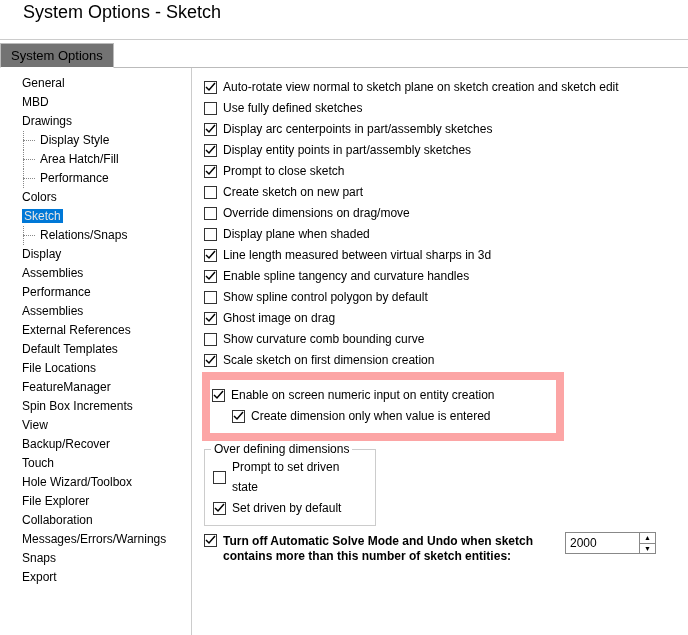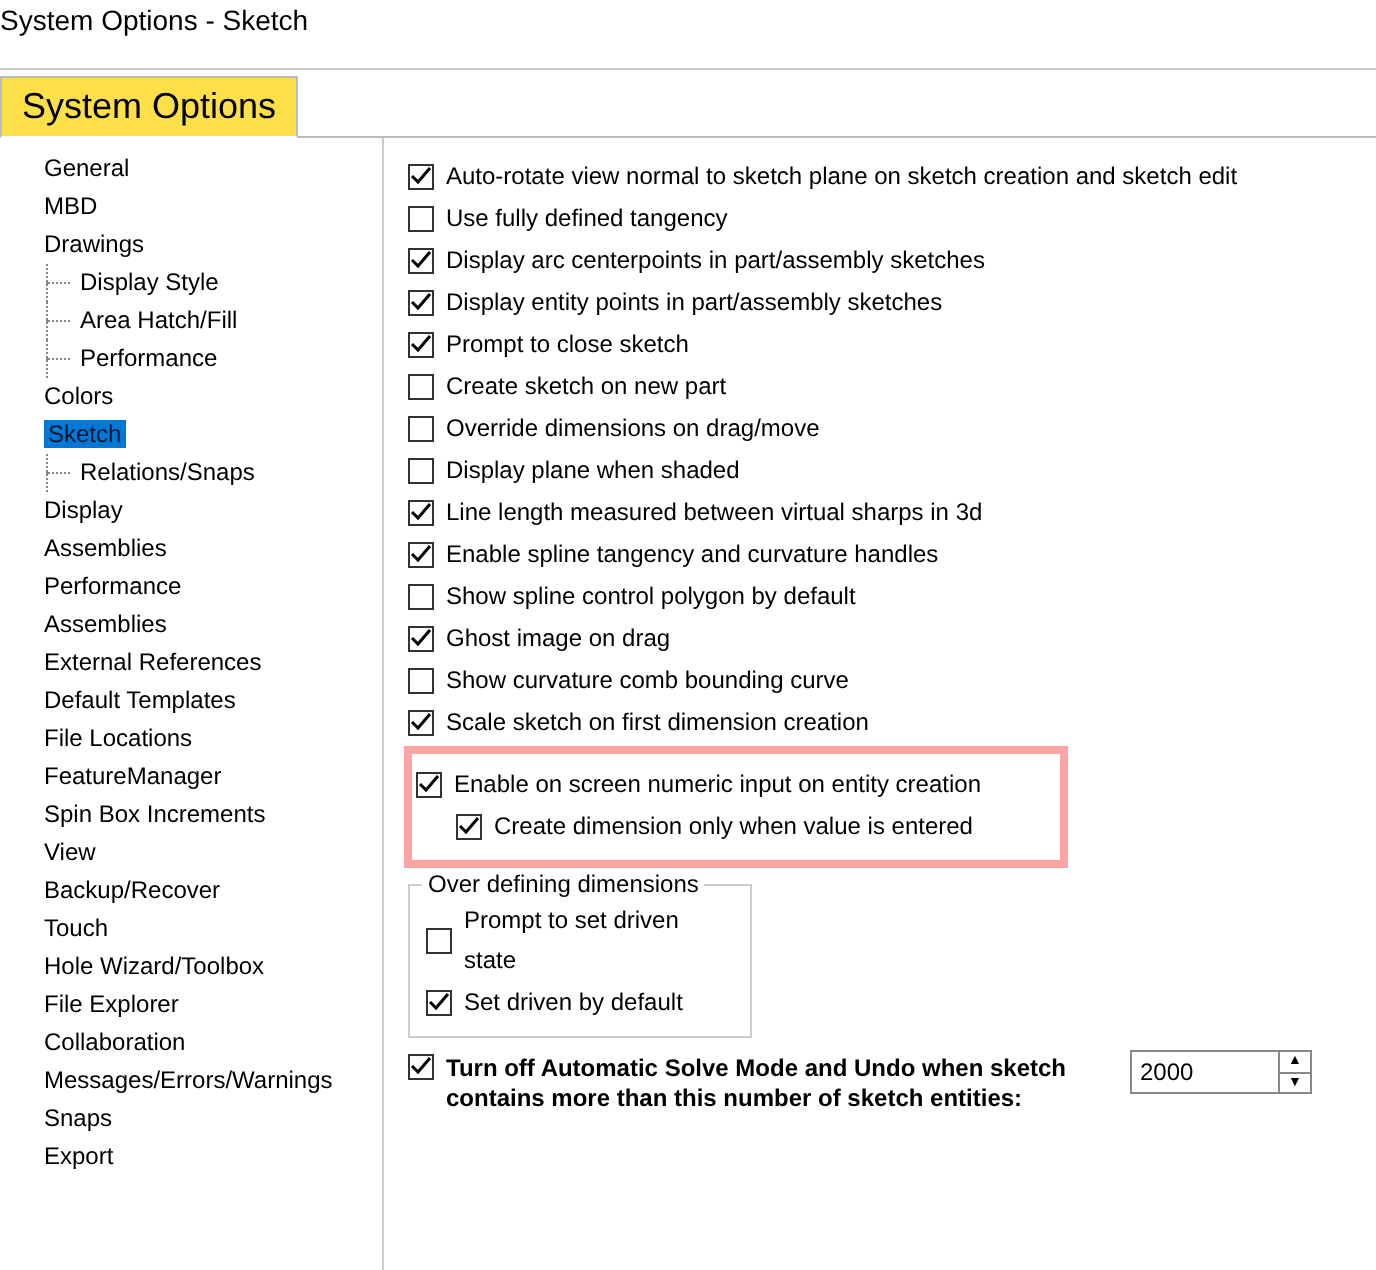--- a/index.html
+++ b/index.html
@@ -9,39 +9,40 @@
     font-family: "Segoe UI", Tahoma, sans-serif;
     font-size: 12px;
     color: #000;
     background: #fff;
     width: 688px;
     height: 635px;
     overflow: hidden;
   }
   .title {
     padding: 2px 0 2px 0;
-    font-size: 14px;
+    font-size: 18px;
+    margin-left: 23px;
   }
   .divider {
     border-top: 1px solid #ccc;
     margin: 14px 0 0 0;
   }
   .tab-row {
     display: flex;
     margin-top: 2px;
     border-bottom: 1px solid #bbb;
   }
   .tab {
     padding: 4px 10px 4px 10px;
     border: 1px solid #bbb;
     border-bottom: 1px solid #fff;
-    background: #fde047;
+    background: #737373;
     position: relative;
     top: 1px;
-    font-size: 18px;
+    font-size: 13px;
   }
   .body {
     display: flex;
     height: calc(100% - 60px);
   }
   .sidebar {
     width: 192px;
     border-right: 1px solid #ccc;
     padding-top: 6px;
     padding-left: 20px;
@@ -67,21 +68,21 @@
   .sidebar-item.lvl1::after {
     content: "";
     position: absolute;
     left: 3px;
     top: 9px;
     width: 12px;
     border-top: 1px dotted #888;
   }
   .sidebar-item.selected span {
     background: #0078d7;
-    color: #0f172a;
+    color: #e5e5e5;
     padding: 0 2px;
   }
   .content {
     flex: 1;
     padding: 8px 10px 8px 12px;
     overflow: hidden;
   }
   .check-row {
     display: flex;
     align-items: center;
@@ -95,24 +96,24 @@
     height: 13px;
     border: 1px solid #333;
     display: inline-flex;
     align-items: center;
     justify-content: center;
     flex-shrink: 0;
   }
   .cb svg { width: 11px; height: 11px; display:none; }
   .cb.checked svg { display:block; }
   .highlight-box {
-    border: 4px solid #fca5a5;
+    border: 8px solid #fca5a5;
     padding: 4px 6px 6px 2px;
     margin: 2px 0 6px -2px;
-    width: 332px;
+    width: 362px;
   }
   .group-box {
     border: 1px solid #ccc;
     padding: 6px 8px 6px 8px;
     margin: 8px 0 8px 0;
     width: 172px;
     position: relative;
   }
   .group-box .legend {
     position: absolute;
@@ -213,21 +214,21 @@
         <div class="check-row">
           <span class="cb checked">
             <svg viewBox="0 0 11 11">
               <polyline points="1,5 4,8 10,1" fill="none" stroke="#000" stroke-width="1.5"></polyline>
             </svg>
           </span>
           <span>Auto-rotate view normal to sketch plane on sketch creation and sketch edit</span>
         </div>
         <div class="check-row">
           <span class="cb"></span>
-          <span>Use fully defined tangency</span>
+          <span>Use fully defined sketches</span>
         </div>
         <div class="check-row">
           <span class="cb checked">
             <svg viewBox="0 0 11 11">
               <polyline points="1,5 4,8 10,1" fill="none" stroke="#000" stroke-width="1.5"></polyline>
             </svg>
           </span>
           <span>Display arc centerpoints in part/assembly sketches</span>
         </div>
         <div class="check-row">

